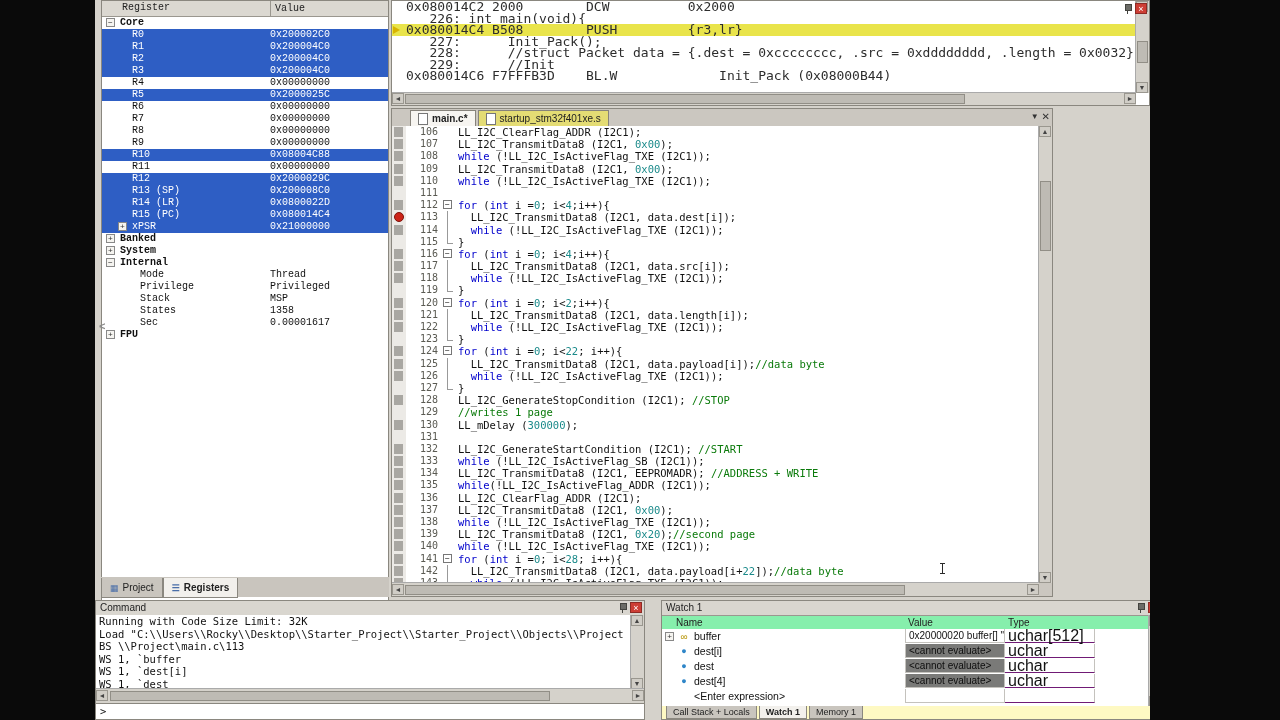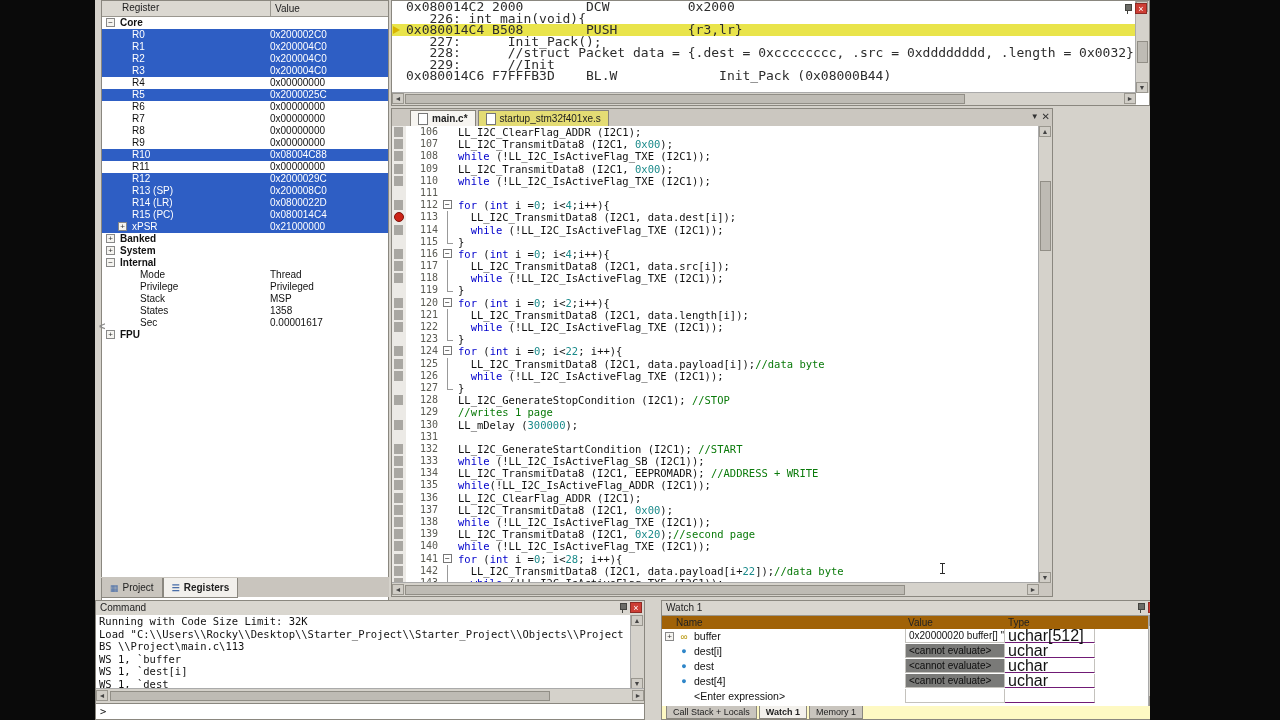--- a/index.html
+++ b/index.html
@@ -1,21 +1,21 @@
 <!DOCTYPE html>
 <html><head>
 <meta charset="utf-8">
 <style>
   html,body{margin:0;padding:0;background:#0a0a0a;width:1280px;height:720px;overflow:hidden;
     font-family:"Liberation Sans",sans-serif;}
   .screen{position:absolute;left:95px;top:0;width:1055px;height:720px;background:#d5d2cb;overflow:hidden;}
   .panel{position:absolute;background:#fff;border:1px solid #8a877f;box-sizing:border-box;overflow:hidden;}
 
   
-  #regPanel{left:6px;top:0;width:288px;height:654px;}
+  #regPanel{left:6px;top:0;width:288px;height:654px;font-family:Liberation Mono, monospace;}
   .reg-head{height:15px;background:#dbd8d1;border-bottom:1px solid #9a978f;font-size:10px;color:#222;position:relative;}
   .reg-head span{position:absolute;top:1px;}
   .reg-head .c2{left:168px;border-left:1px solid #9a978f;padding-left:4px;top:0;height:15px;line-height:15px;}
   #regRows{position:absolute;top:16px;left:0;right:0;bottom:0;}
   .reg-row{position:relative;height:12px;font-size:10px;color:#111;white-space:nowrap;}
   .reg-row.sel{background:#2e5ec4;color:#fff;}
   .reg-row .exp{position:absolute;width:9px;height:9px;top:1px;line-height:8px;text-align:center;
     font-size:8px;background:#f5f4f0;border:1px solid #888;color:#333;box-sizing:border-box;}
   .reg-row .rl{position:absolute;top:0;line-height:12px;}
   .reg-row .rl.b{font-weight:bold;}
@@ -82,21 +82,21 @@
     border-right:1px solid #aaa;}
   .cmd-line{height:12.6px;line-height:12.6px;font-family:"DejaVu Sans Mono",monospace;font-size:10.5px;
     color:#111;white-space:pre;padding-left:3px;}
   .cmd-vscroll{position:absolute;right:0;top:14px;bottom:30px;width:13px;background:#d5d2cb;}
   .cmd-hscroll{position:absolute;left:0;right:0;bottom:16px;height:14px;background:#d5d2cb;border-top:1px solid #aaa;}
   .cmd-input{position:absolute;left:0;right:0;bottom:0;height:15px;background:#fff;border-top:1px solid #8a877f;
     font-family:"DejaVu Sans Mono",monospace;font-size:10.5px;line-height:15px;padding-left:4px;color:#111;}
 
   
   #watch{left:553px;top:600px;width:502px;height:120px;margin-left:13px;}
-  .w-head{position:relative;height:14px;background:#a16207;border-bottom:1px solid #22c55e;font-size:10px;color:#222;}
+  .w-head{position:relative;height:14px;background:#86efac;border-bottom:1px solid #22c55e;font-size:10px;color:#222;}
   .w-head span{position:absolute;top:0;line-height:14px;}
   .w-body{position:absolute;top:28px;left:0;right:13px;bottom:0;background:#fff;}
   .w-row{position:relative;height:15px;font-size:10.5px;color:#111;}
   .w-name{position:absolute;left:0;width:243px;height:15px;line-height:15px;white-space:nowrap;overflow:hidden;}
   .w-val{position:absolute;left:243px;width:100px;height:14px;line-height:14px;border:1px solid #c4c2bd;
     border-top:none;box-sizing:border-box;padding-left:3px;white-space:nowrap;overflow:hidden;font-size:10px;}
   .w-val.dim{background:#7a7a78;color:#0d0d0d;}
   .w-type{position:absolute;left:343px;width:90px;height:14px;line-height:14px;border-right:1px solid #c4c2bd;
     border-bottom:1px solid #701a75;box-sizing:border-box;padding-left:3px;font-size:16px;white-space:nowrap;}
   .w-exp{position:absolute;left:3px;top:3px;width:9px;height:9px;border:1px solid #888;background:#f5f4f0;

